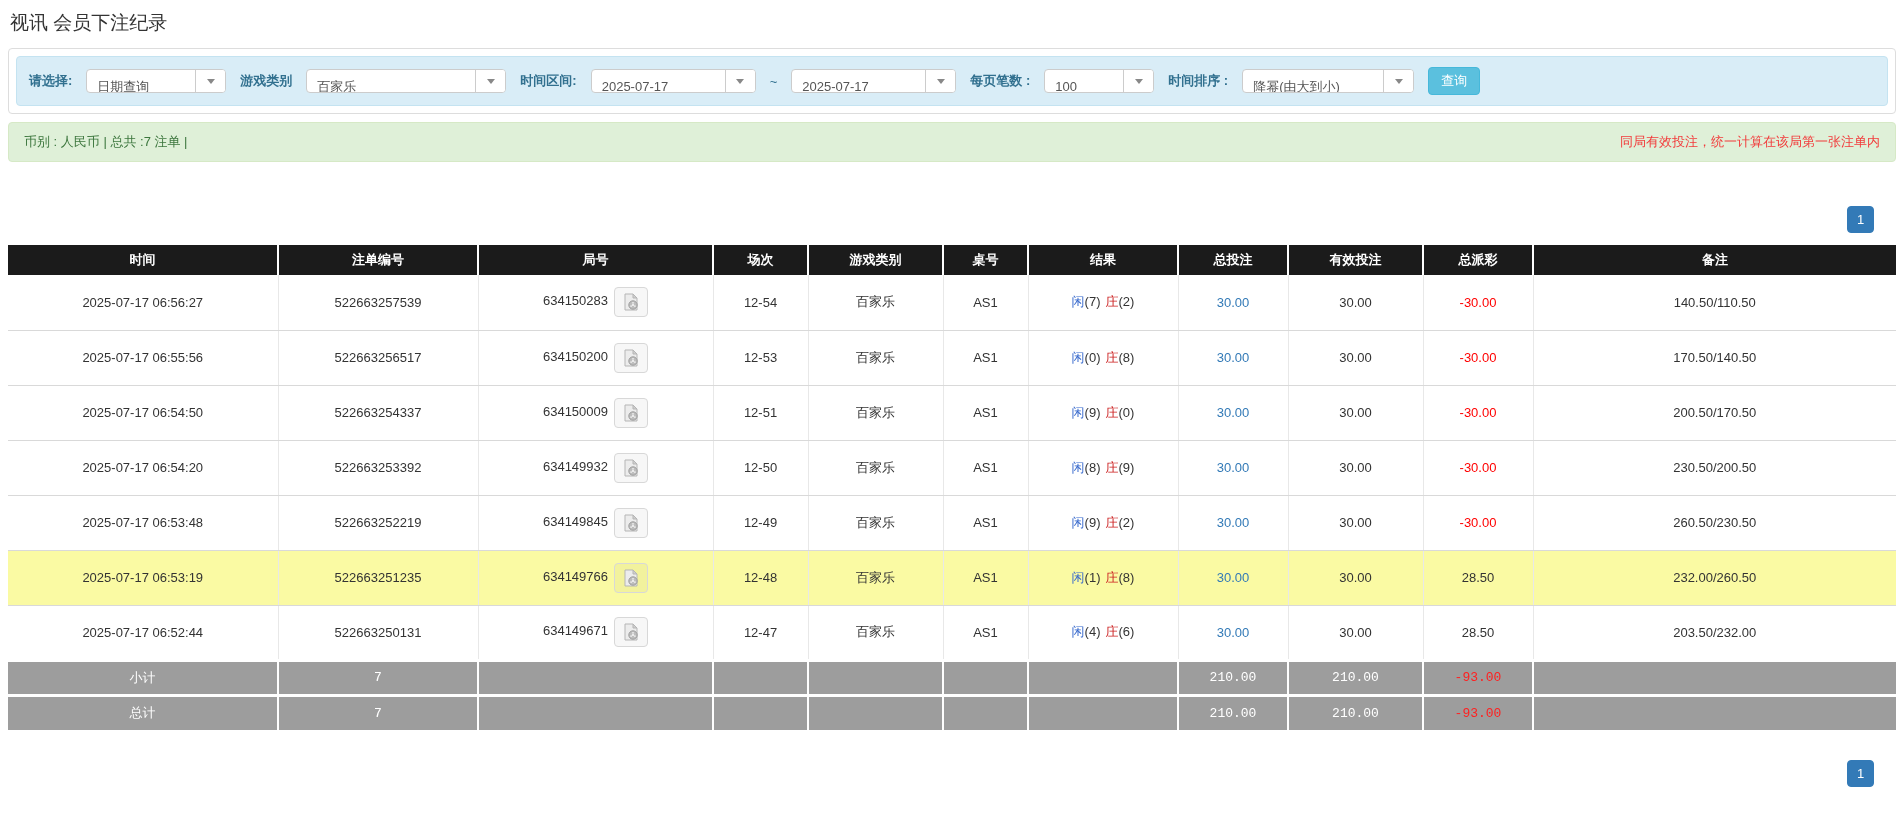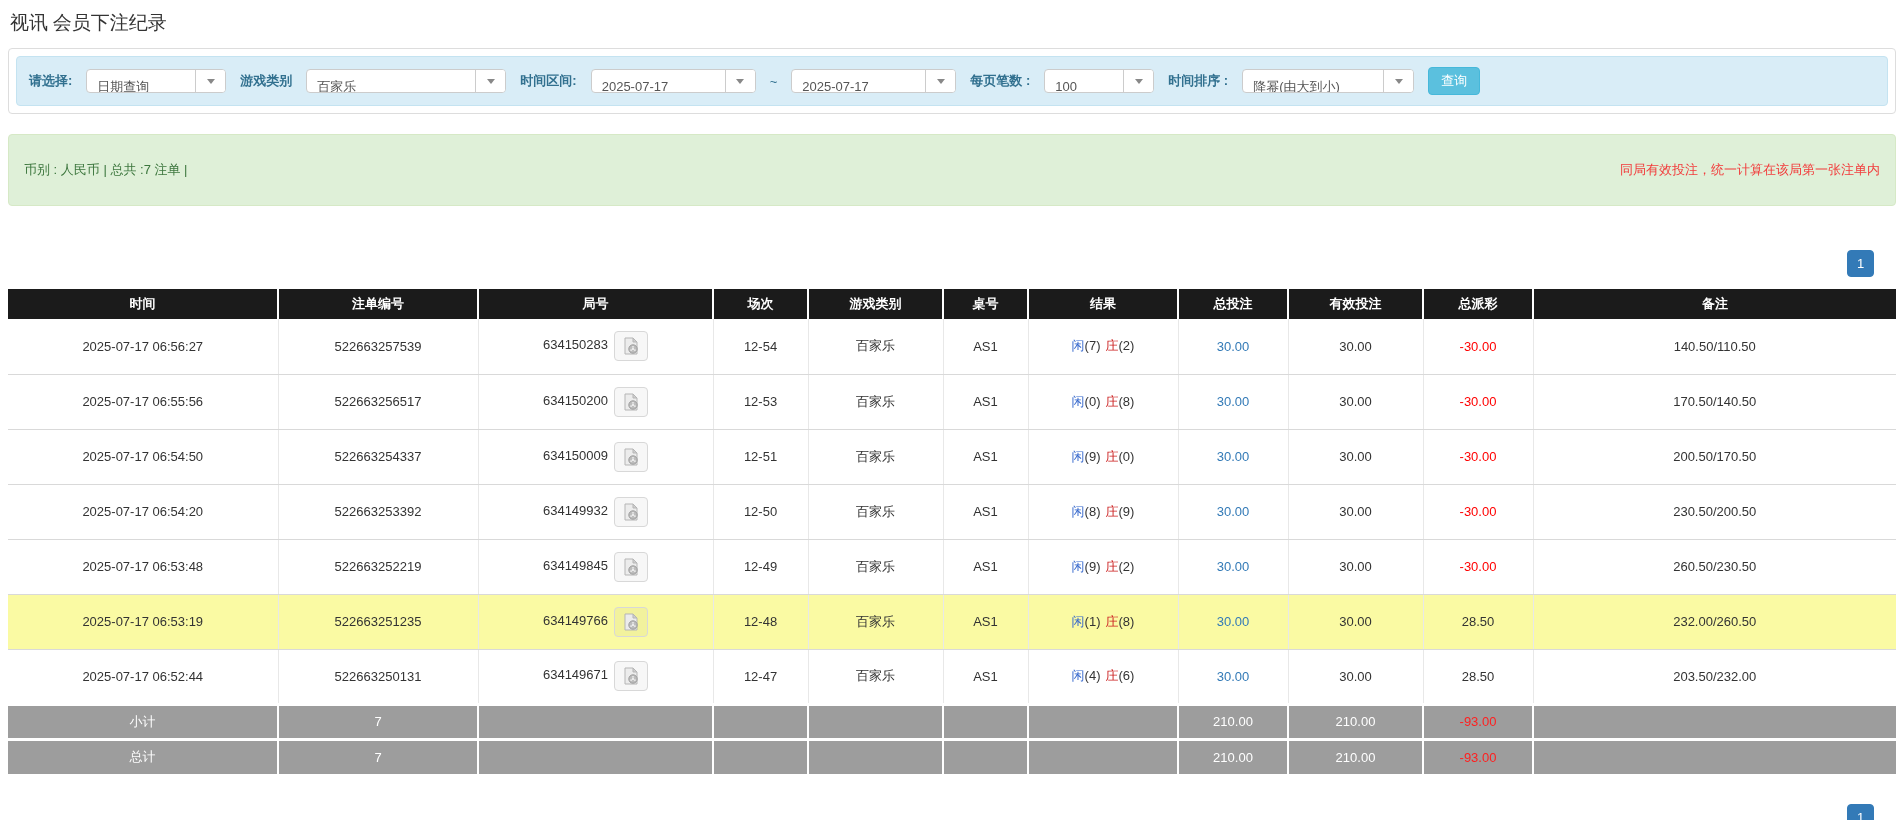--- a/index.html
+++ b/index.html
@@ -1,21 +1,21 @@
 <!DOCTYPE html>
 <html><head>
 <meta charset="utf-8">
 <style>
   * { box-sizing: border-box; }
   html,body { margin:0; padding:0; background:#fff; }
   body {
     width:1904px; height:820px; overflow:hidden;
     font-family:"Liberation Sans", sans-serif; font-size:13px; color:#333;
   }
-  .page-title { font-size:19px; font-weight:400; color:#333; margin:10px 0 12px 10px;font-family:Liberation Serif, serif; }
+  .page-title { font-size:19px; font-weight:400; color:#333; margin:10px 0 12px 10px; }
 
   
   .outer-panel { margin:0 8px; border:1px solid #ddd; border-radius:4px; padding:7px; background:#fff; }
   .filter-bar {
     background:#d9edf7; border:1px solid #c4e3f1; border-radius:4px;
     padding:10px 12px; display:flex; align-items:center; gap:14px;
   }
   .flabel { color:#31708f; font-weight:bold; white-space:nowrap; }
   .combo {
     display:inline-flex; align-items:stretch; background:#fff;
@@ -26,22 +26,22 @@
   .caret-shape { width:0; height:0; border-left:4px solid transparent; border-right:4px solid transparent; border-top:5px solid #888; }
   .w-qt{width:140px}.w-game{width:200px}.w-date{width:165px}.w-size{width:110px}.w-sort{width:172px}
   .tilde { color:#31708f; }
   .search-btn {
     height:28px; padding:0 12px; background:#5bc0de; border:1px solid #46b8da;
     color:#fff; font-size:13px; border-radius:4px; cursor:pointer; font-family:inherit;
   }
 
   
   .summary-bar {
-    margin:20px 8px 0; background:#dff0d8; border:1px solid #d6e9c6; border-radius:4px;
-    padding:26px 15px; display:flex; justify-content:space-between; align-items:center;
+    margin:8px 8px 0; background:#dff0d8; border:1px solid #d6e9c6; border-radius:4px;
+    padding:10px 15px; display:flex; justify-content:space-between; align-items:center;
   }
   .summary-left { color:#3c763d; }
   .summary-right { color:#f23b3b; }
 
   
   .pagination { text-align:right; margin:44px 30px 12px 8px; }
   .pagination.bottom { margin:30px 30px 0 8px; }
   .page-btn {
     display:inline-block; min-width:27px; height:27px; line-height:25px; padding:0 6px;
     background:#337ab7; border:1px solid #337ab7; color:#fff; text-align:center;
@@ -66,21 +66,21 @@
     border:1px solid #d8d8d8; background:rgba(0,0,0,0.03); border-radius:4px; cursor:pointer;
     display:inline-flex; align-items:center; justify-content:center;
   }
   .rp { color:#3366cc; }
   .rb { color:#cc2222; }
   .rv-gap { margin-right:5px; }
   .bet-link { color:#337ab7; cursor:pointer; }
   .payout.neg { color:#ff0000; }
   tfoot td {
     background:#9d9d9d; color:#fff; height:35px; text-align:center;
-    border-right:2px solid #fff; border-top:3px solid #fff; font-size:13px;
+    border-right:2px solid #fff; border-top:3px solid #fff; font-size:13px;font-family:Liberation Mono, monospace;
   }
   tfoot td:last-child { border-right:none; }
   tfoot .tf-payout { color:#ff2020; }
 </style>
 </head>
 <body>
 
 <h1 class="page-title">视讯 会员下注纪录</h1>
 
 <div class="outer-panel">

